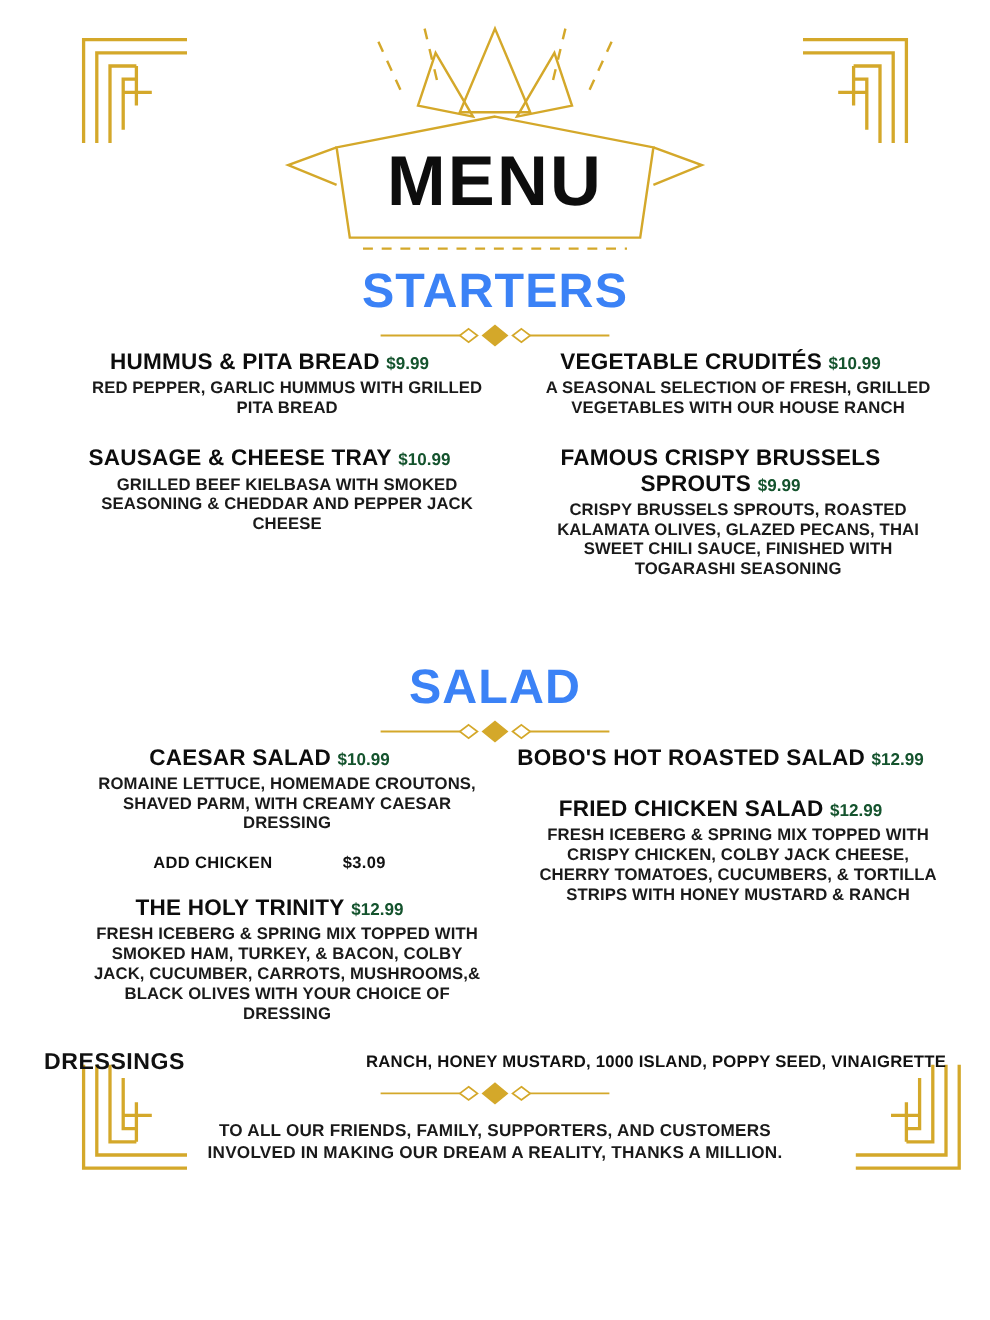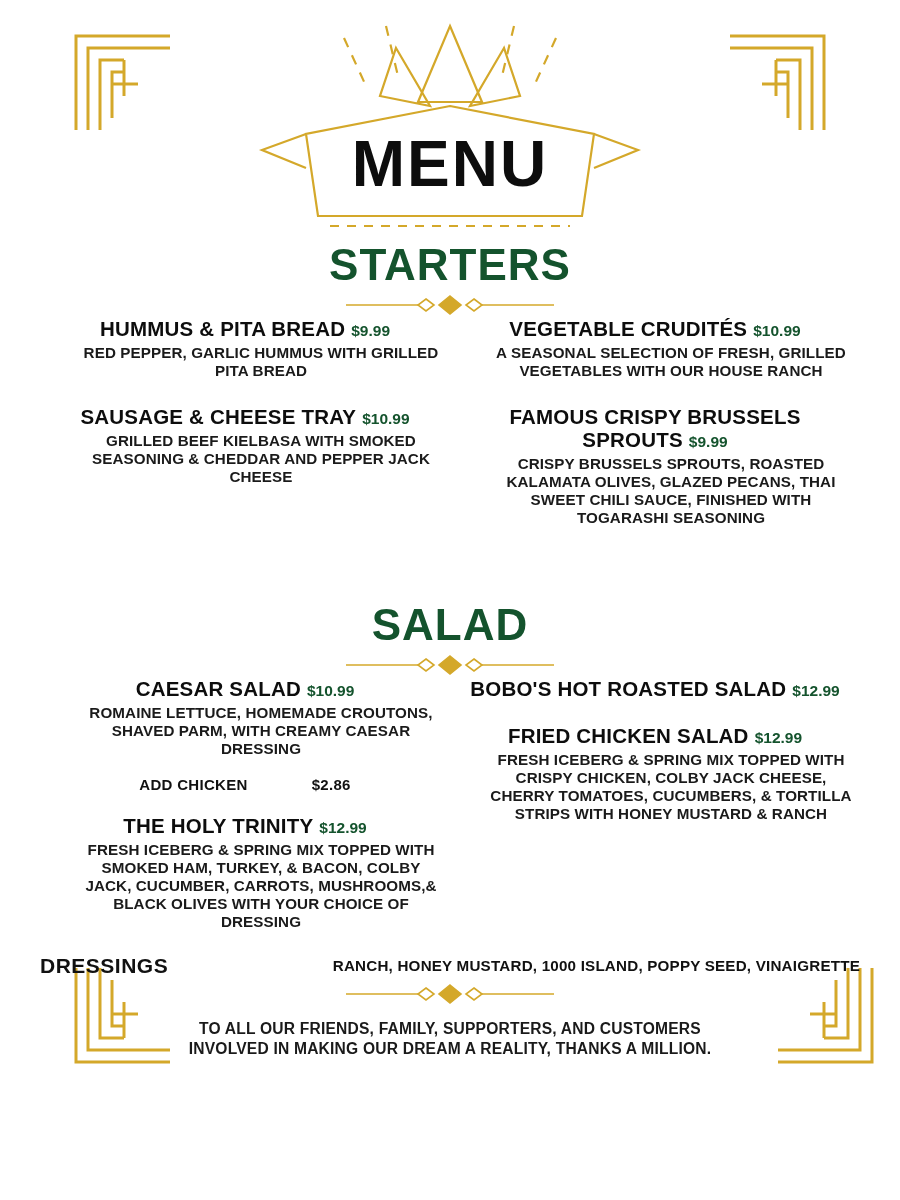--- a/index.html
+++ b/index.html
@@ -61,21 +61,21 @@
   .section {
     position: absolute;
     left: 0;
     width: 900px;
   }
   .section-title {
     text-align: center;
     font-size: 44px;
     font-weight: 800;
     letter-spacing: 1px;
-    color: #14532d;
+    color: #3b82f6;
     margin: 0 0 2px 0;
   }
   .divider {
     display: flex;
     justify-content: center;
     align-items: center;
     height: 26px;
   }
   .divider svg { display: block; }
 
@@ -301,21 +301,21 @@
       <div class="col">
         <div class="item">
           <div class="item-head">
             <span class="item-name">CAESAR SALAD</span><span class="item-price">$10.99</span>
           </div>
           <div class="item-desc">ROMAINE LETTUCE, HOMEMADE CROUTONS, SHAVED PARM, WITH CREAMY CAESAR DRESSING</div>
         </div>
 
         <div class="addon">
           <span>ADD CHICKEN</span>
-          <span>$2.86</span>
+          <span>$3.09</span>
         </div>
 
         <div class="item" style="margin-top:22px;">
           <div class="item-head">
             <span class="item-name">THE HOLY TRINITY</span><span class="item-price">$12.99</span>
           </div>
           <div class="item-desc">FRESH ICEBERG &amp; SPRING MIX TOPPED WITH SMOKED HAM, TURKEY, &amp; BACON, COLBY JACK, CUCUMBER, CARROTS, MUSHROOMS,&amp; BLACK OLIVES WITH YOUR CHOICE OF DRESSING</div>
         </div>
       </div>
 

